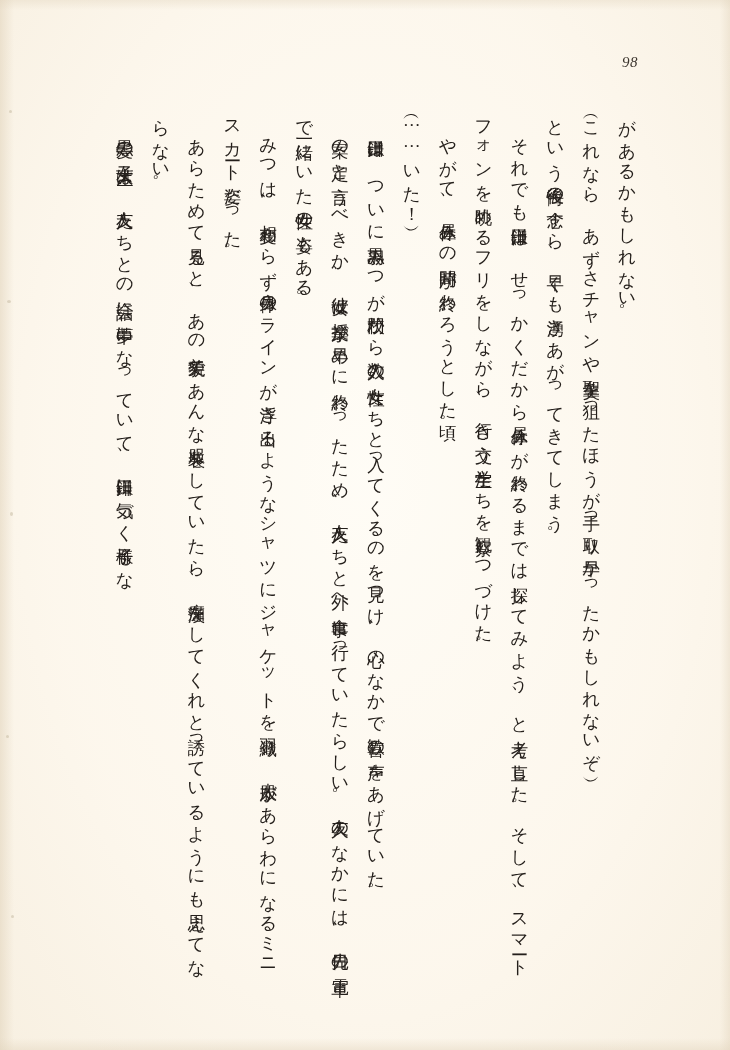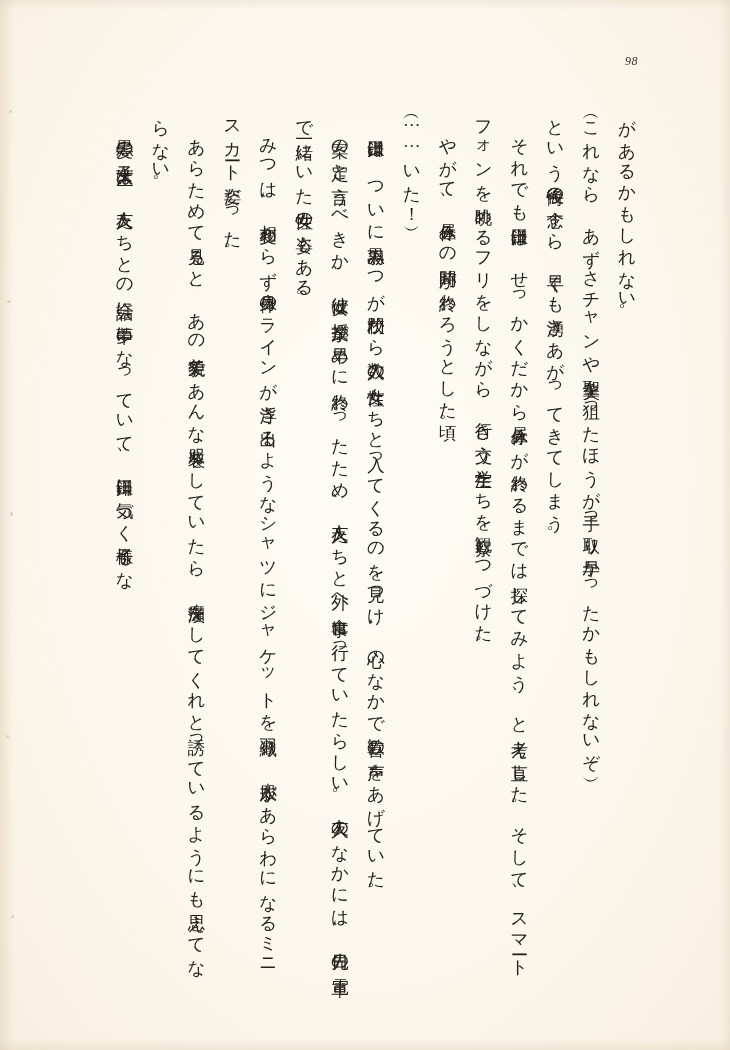--- a/index.html
+++ b/index.html
@@ -59,21 +59,21 @@
     background: #c9bda6;
     border-radius: 50%;
     opacity: 0.55;
     pointer-events: none;
   }
 
   .page-number {
     position: absolute;
     top: 54px;
     right: 92px;
-    font-size: 12px;
+    font-size: 15px;
     font-style: italic;
     letter-spacing: 0.5px;
     color: #3a332c;
   }
 
   
   .text-block {
     position: absolute;
     top: 108px;
     right: 86px;

